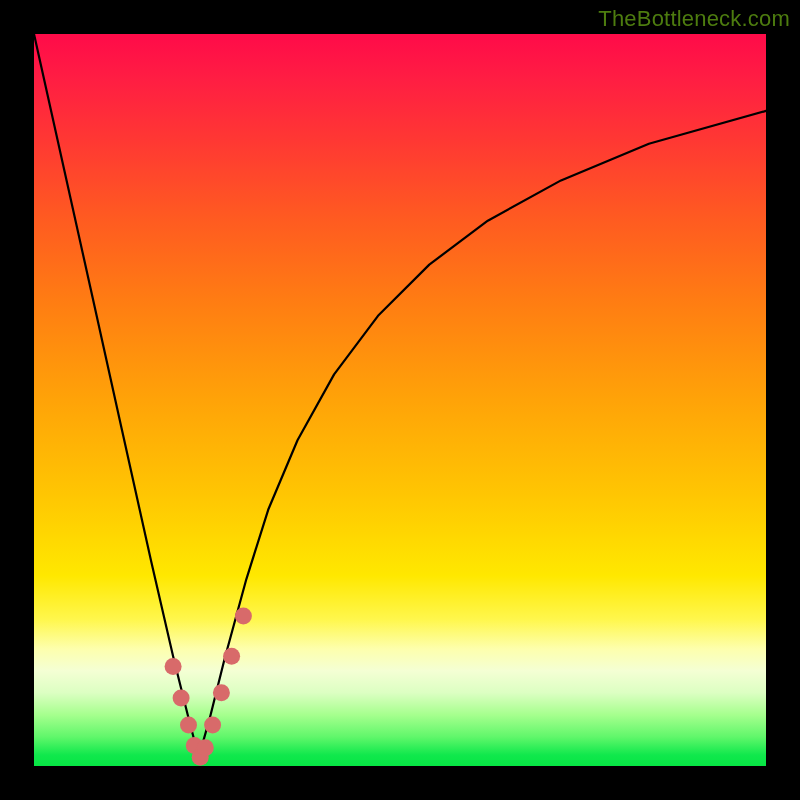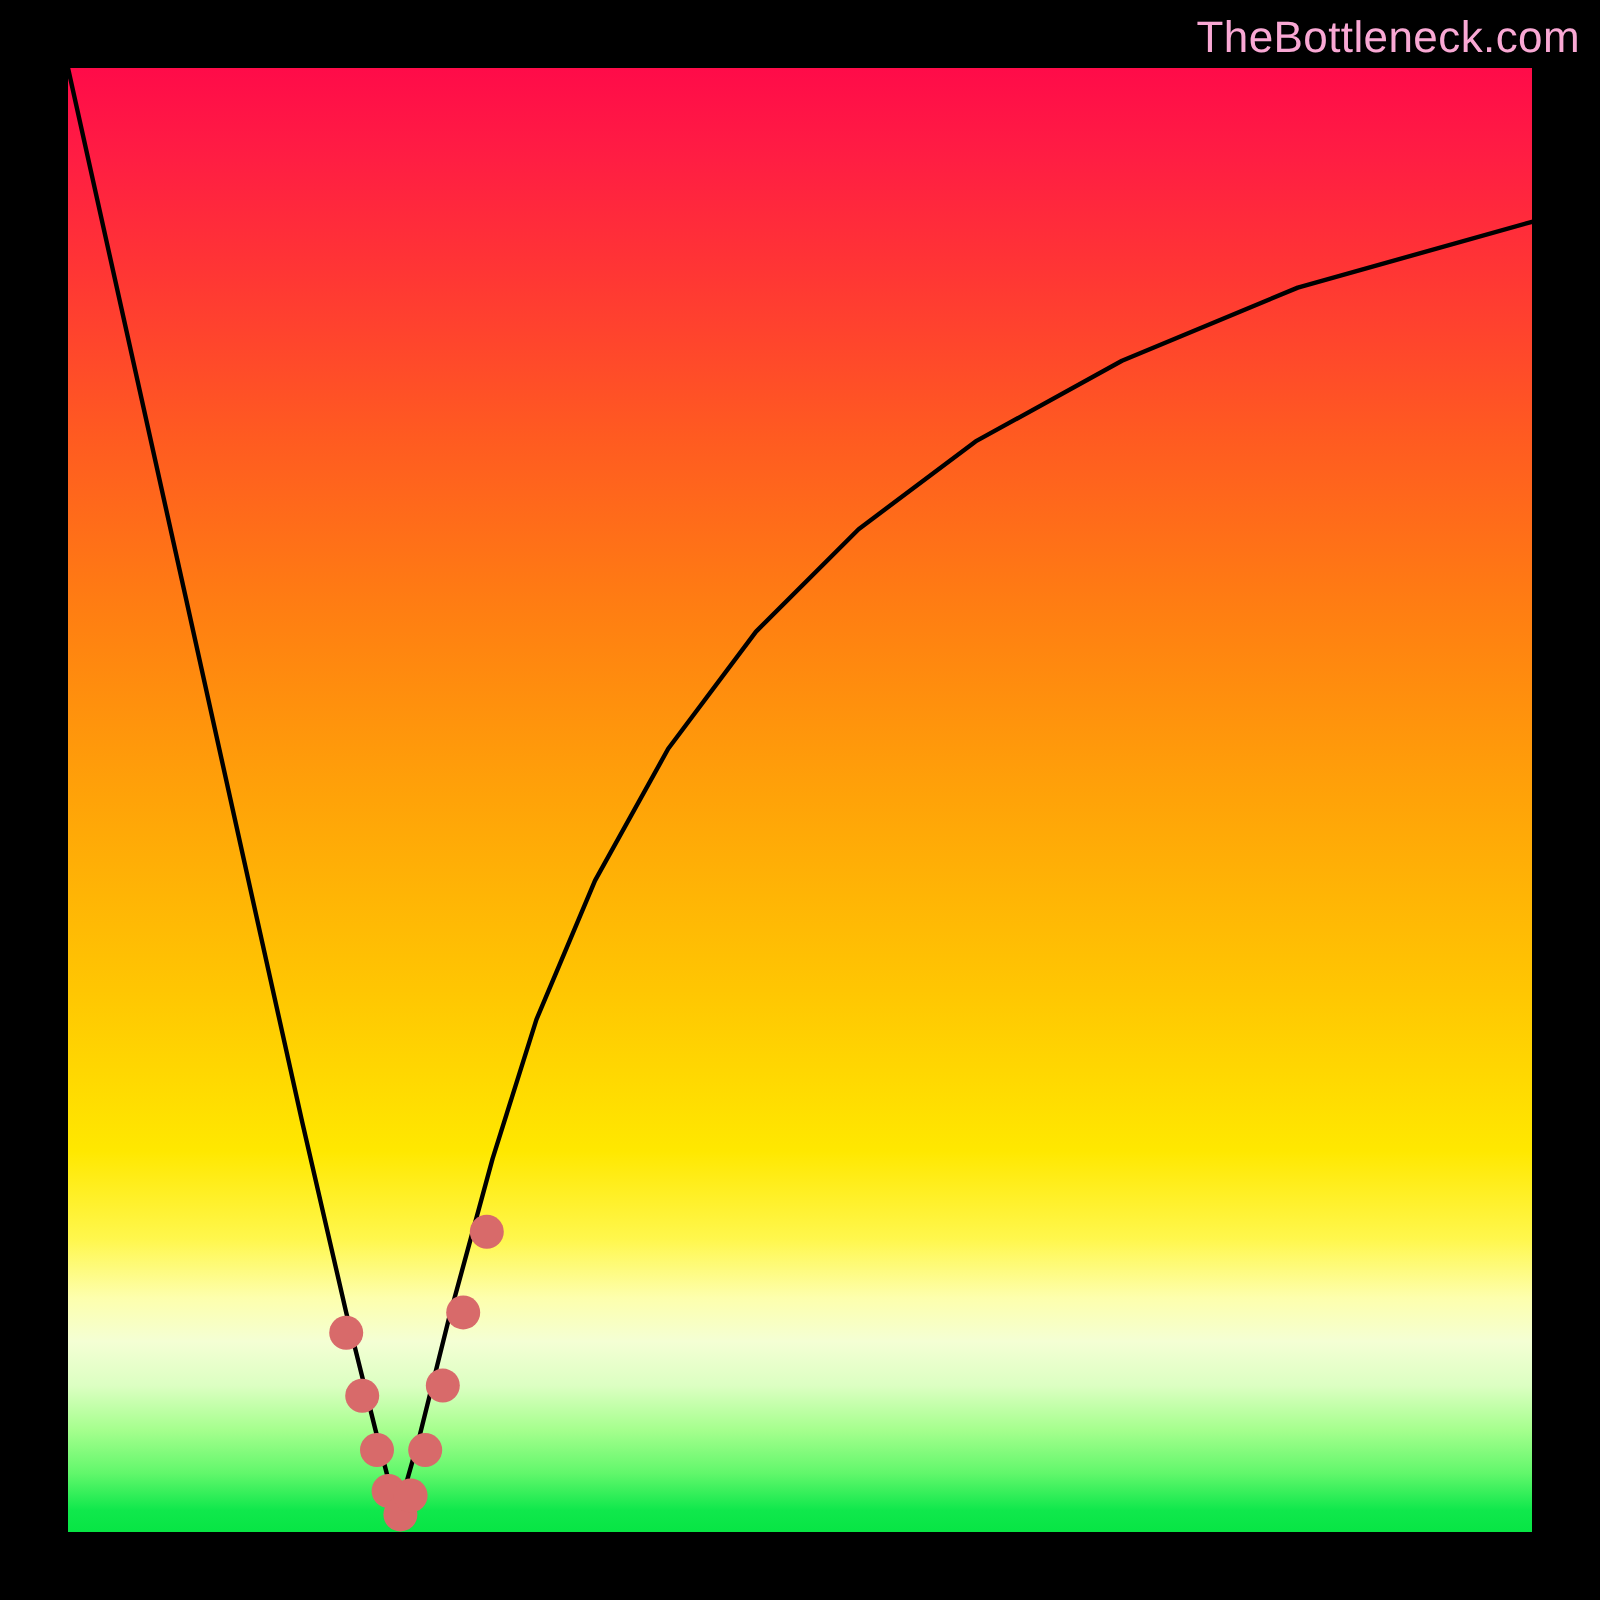--- a/index.html
+++ b/index.html
@@ -43,21 +43,21 @@
       #a6ff8e 93%,
       #61f76b 96%,
       #10e84c 98.5%,
       #07e544 100%
     );
   }
   .watermark {
     position: absolute;
     top: 6px;
     right: 10px;
-    color: #f9a8d4;
+    color: #4d7c0f;
     font-size: 22px;
     letter-spacing: 0.2px;
     user-select: none;
   }
   svg.curve {
     position: absolute;
     left: 0;
     top: 0;
     width: 732px;
     height: 732px;

